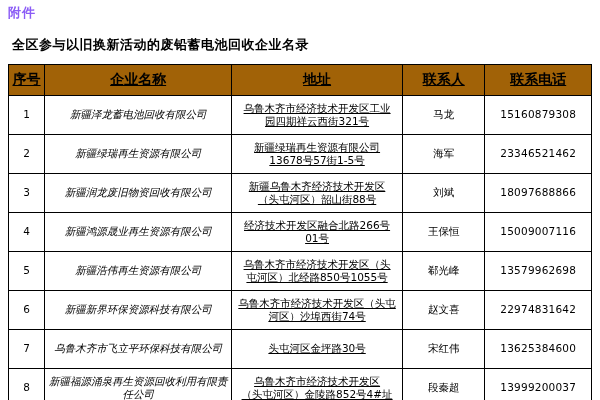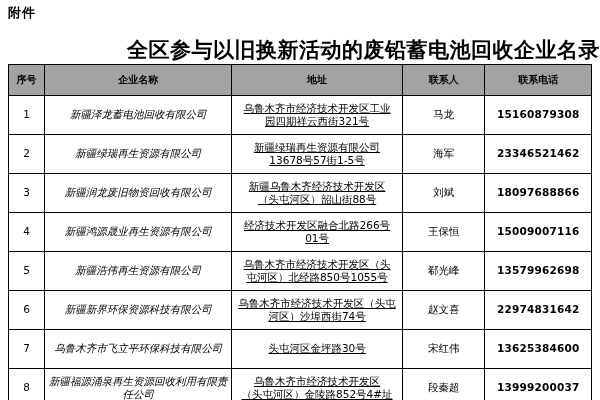--- a/index.html
+++ b/index.html
@@ -21,29 +21,29 @@
     background: #ffffff;
     box-sizing: border-box;
   }
   .attachment-label {
     position: absolute;
     left: 8px;
     top: 4px;
     font-size: 13px;
     font-weight: bold;
     letter-spacing: 1px;
-    color: #000000;
+    color: #8b5cf6;
   }
   .doc-title {
     position: absolute;
     left: 0;
     right: 0;
     top: 36px;
-    text-align: right;
-    font-size: 21px;
+    text-align: left;
+    font-size: 13px;
     font-weight: bold;
     letter-spacing: 0.5px;
     color: #000;
     margin-left: 12px;
   }
   .table-wrap {
     position: absolute;
     left: 8px;
     top: 64px;
     width: 584px;
@@ -56,38 +56,39 @@
   table.listing th,
   table.listing td {
     border: 1px solid #000000;
     padding: 2px 3px;
     vertical-align: middle;
     text-align: center;
     line-height: 1.25;
     word-break: break-all;
   }
   table.listing thead th {
-    font-size: 10px;
+    font-size: 14px;
     font-weight: bold;
     height: 26px;
-    background: #a3a3a3;
+    background: #a16207;
+    text-decoration: underline;
   }
   table.listing tbody td {
     font-size: 10.5px;
     height: 34px;
   }
   .col-idx { width: 36px; }
   .col-name { width: 186px; }
   .col-addr { width: 170px; }
   .col-contact { width: 82px; }
   .col-phone { width: 106px; }
 
   td.cell-name { font-size: 10px; font-style: italic; }
   td.cell-addr { text-align: left; font-size: 10px; padding-left: 5px; text-decoration: underline; }
-  td.cell-phone { font-size: 10.5px; letter-spacing: 0.2px; font-weight: bold; }
+  td.cell-phone { font-size: 10.5px; letter-spacing: 0.2px; }
   td.cell-idx { font-size: 11px; }
   .addr-line { display: block; }
 </style>
 </head>
 <body>
 
 <div class="page">
 
   <div class="attachment-label">附件</div>
 

